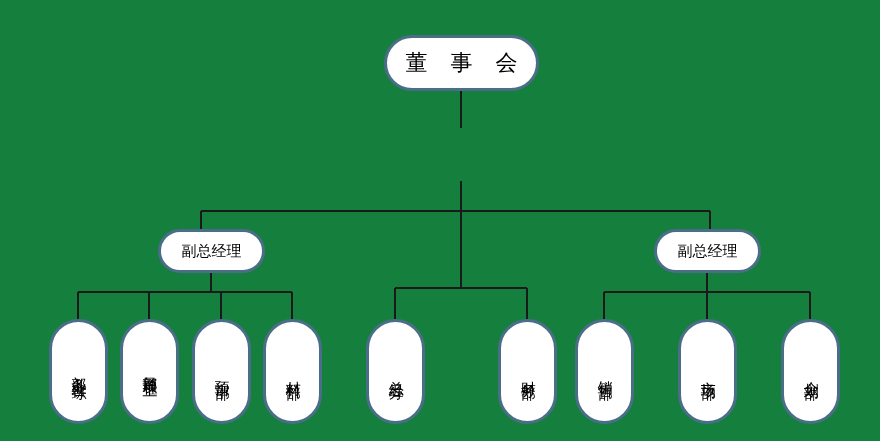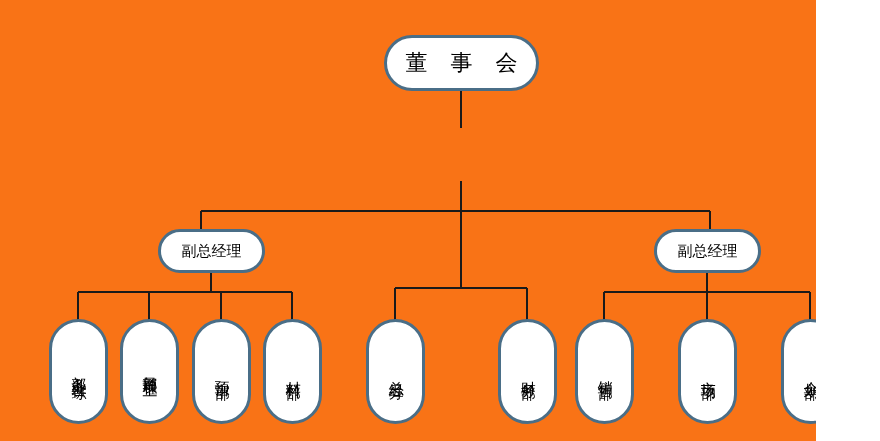--- a/index.html
+++ b/index.html
@@ -5,23 +5,23 @@
   html, body {
     margin: 0;
     padding: 0;
     background: #ffffff;
   }
   body {
     font-family: "DejaVu Sans", "Liberation Sans", sans-serif;
   }
   #org-chart {
     position: relative;
-    width: 816px;
+    width: 880px;
     height: 441px;
-    background: #f97316;
+    background: #15803d;
     overflow: hidden;
   }
   .svg-layer {
     position: absolute;
     left: 0;
     top: 0;
     width: 880px;
     height: 441px;
   }
   .node {

